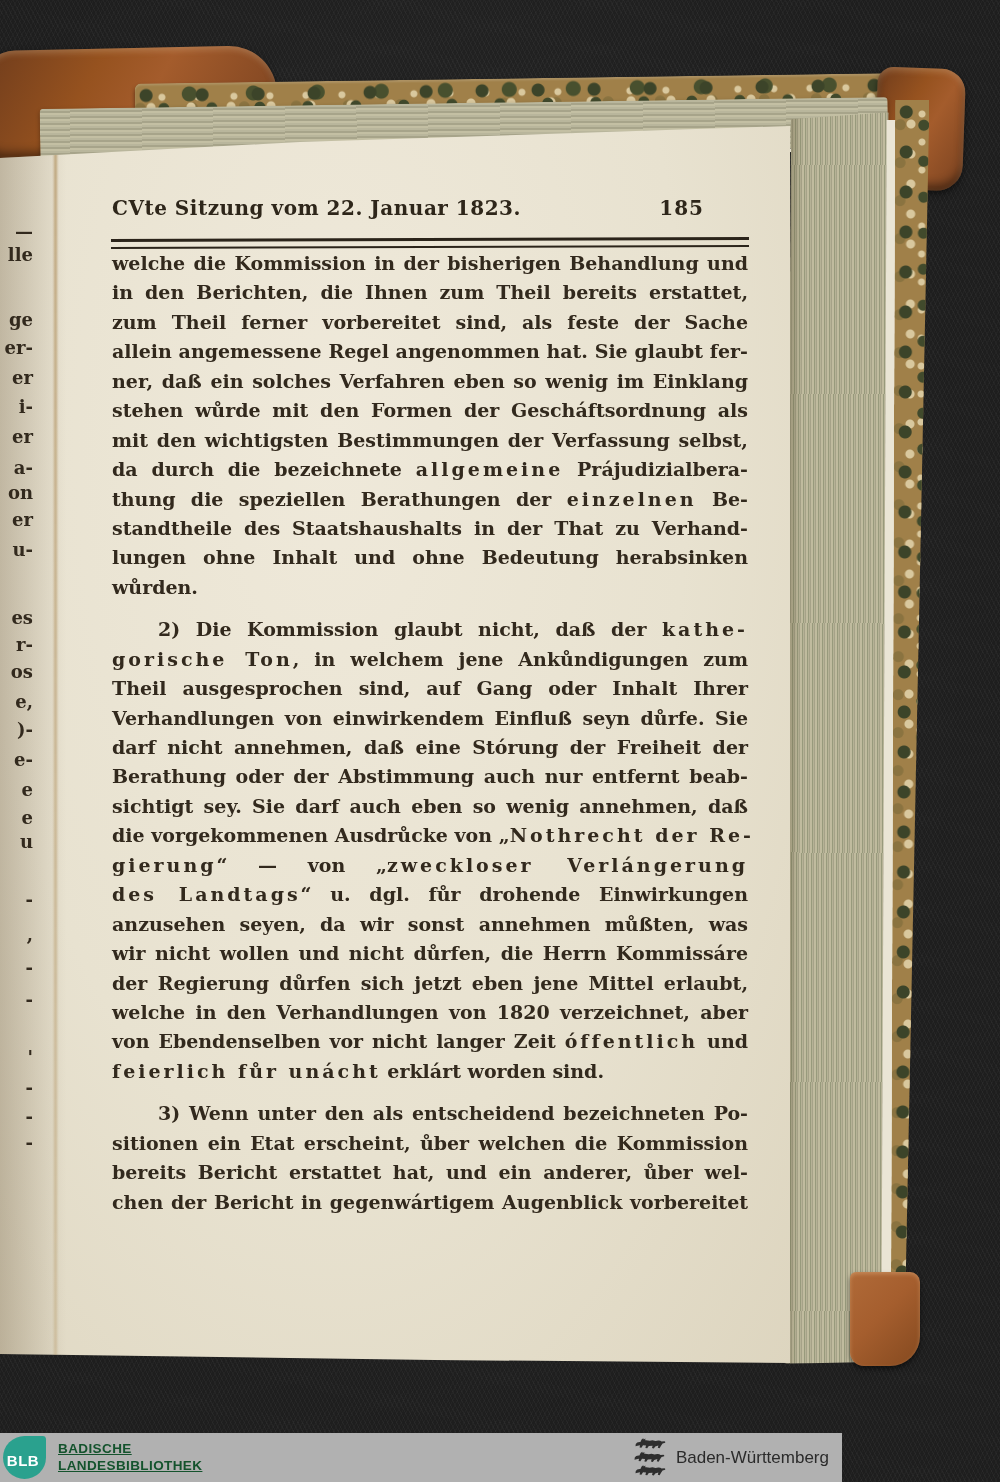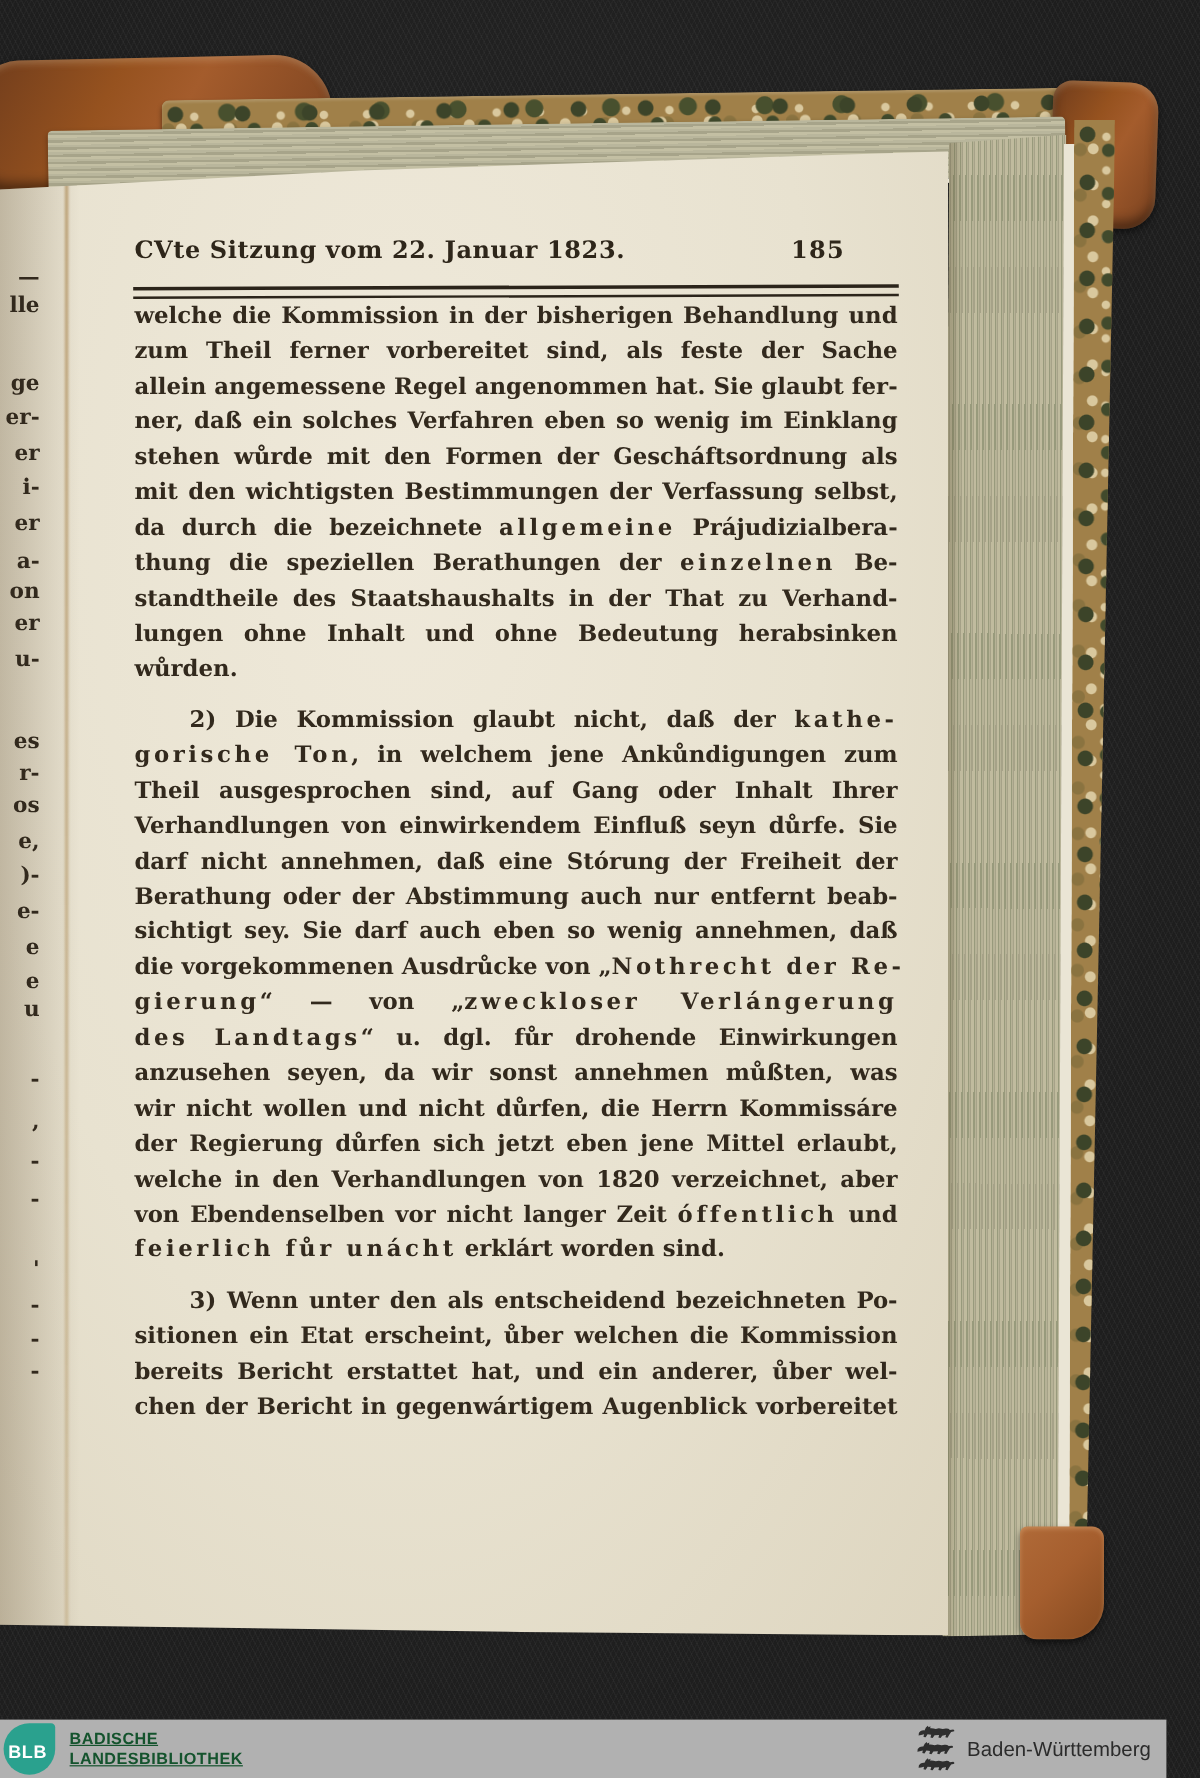--- a/index.html
+++ b/index.html
@@ -58,21 +58,21 @@
   .rule-double{position:absolute;left:111px;top:238px;width:638px;height:5px;
     border-top:3px solid #2b241a;border-bottom:2px solid #2b241a;transform:rotate(-0.2deg);}
   .text-block{position:absolute;left:112px;top:252px;width:636px;color:#32291d;}
   .para + .para{margin-top:13px;}
   .line{height:29.45px;line-height:29.45px;font:700 19px "DejaVu Serif", serif;
     text-align:justify;text-align-last:justify;box-sizing:border-box;overflow:visible;white-space:nowrap;}
   .line.end{text-align-last:left;}
   .line.ind{padding-left:46px;}
   .sperr{letter-spacing:3px;}
   
-  .footer-bar{position:absolute;left:0;bottom:0;width:972px;height:49px;background:#b1b1b1;z-index:20;}
+  .footer-bar{position:absolute;left:0;bottom:0;width:842px;height:49px;background:#b1b1b1;z-index:20;}
   .blb-logo{position:absolute;left:3px;top:3px;width:43px;height:43px;background:#2aa18e;
     border-radius:50% 8% 50% 50%;display:flex;align-items:center;justify-content:center;}
   .blb-logo span{font:700 15px "Liberation Sans", sans-serif;color:#ffffff;letter-spacing:0.5px;margin-top:5px;margin-right:3px;}
   .lib-name{position:absolute;left:58px;top:7px;font:700 13.5px "Liberation Sans", sans-serif;
     color:#14532d;letter-spacing:0.4px;line-height:17px;text-decoration:underline;}
   .bw-brand{position:absolute;right:13px;top:0;height:100%;display:flex;align-items:center;gap:9px;
     font:500 17px "Liberation Sans", sans-serif;color:#2b2b2b;}
   .lions{display:block;}
 </style>
 </head>
@@ -126,20 +126,21 @@
 
     <div class="page-header">
       <span class="header-title">CVte Sitzung vom 22. Januar 1823.</span>
       <span class="page-number">185</span>
     </div>
     <div class="rule-double"></div>
 
     <div class="text-block" id="text-block">
         <div class="para">
           <div class="line"><span>welche die Kommission in der bisherigen Behandlung und</span></div>
+          <div class="line"><span>in den Berichten, die Ihnen zum Theil bereits erstattet,</span></div>
           <div class="line"><span>zum Theil ferner vorbereitet sind, als feste der Sache</span></div>
           <div class="line"><span>allein angemessene Regel angenommen hat. Sie glaubt fer-</span></div>
           <div class="line"><span>ner, daß ein solches Verfahren eben so wenig im Einklang</span></div>
           <div class="line"><span>stehen wůrde mit den Formen der Gescháftsordnung als</span></div>
           <div class="line"><span>mit den wichtigsten Bestimmungen der Verfassung selbst,</span></div>
           <div class="line"><span>da durch die bezeichnete </span><span class="sperr">allgemeine</span><span> Prájudizialbera-</span></div>
           <div class="line"><span>thung die speziellen Berathungen der </span><span class="sperr">einzelnen</span><span> Be-</span></div>
           <div class="line"><span>standtheile des Staatshaushalts in der That zu Verhand-</span></div>
           <div class="line"><span>lungen ohne Inhalt und ohne Bedeutung herabsinken</span></div>
           <div class="line end"><span>wůrden.</span></div>

